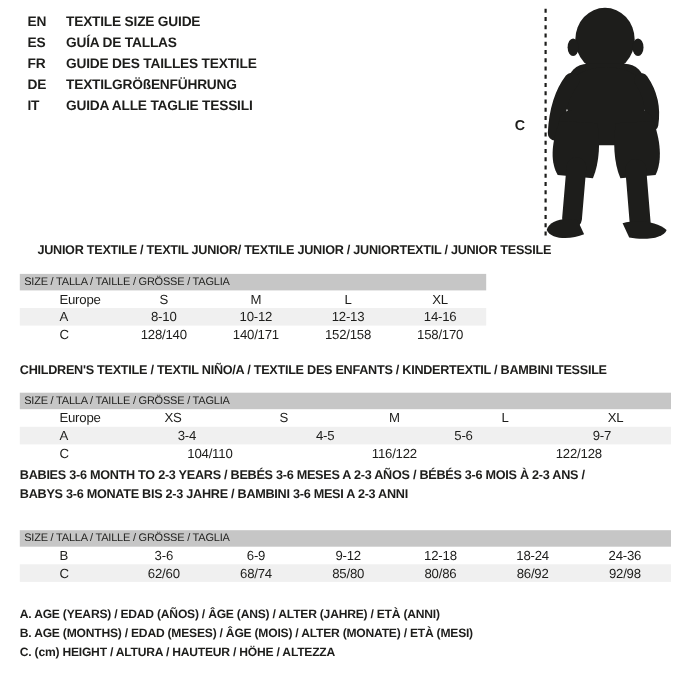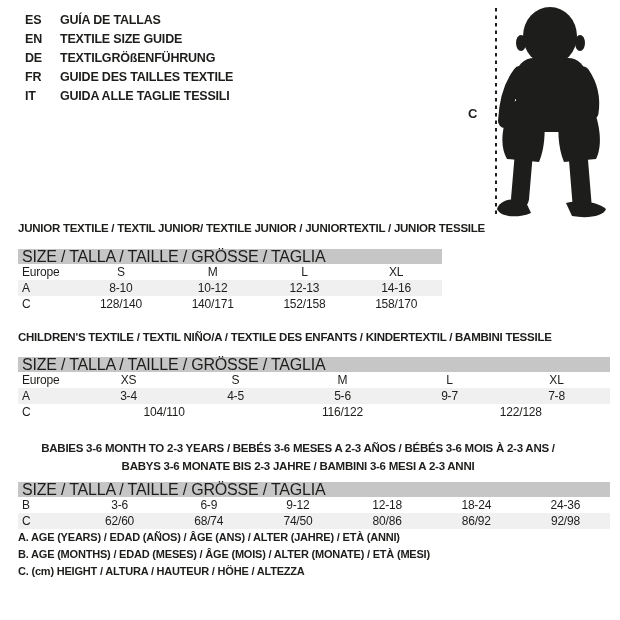--- a/index.html
+++ b/index.html
@@ -34,52 +34,52 @@
   .tbl-title{
     position:absolute;left:18px;
     font-size:11.5px;font-weight:700;letter-spacing:-0.25px;
     line-height:13px;white-space:nowrap;
   }
   .tbl-title.two-line{white-space:normal;line-height:17.5px;width:560px;}
   .size-table{position:absolute;left:18px;}
   .tbl-band{
     height:15px;line-height:15px;
     background:var(--band);
-    font-size:16px;letter-spacing:-0.2px;
+    font-size:10px;letter-spacing:-0.2px;
     padding-left:4px;
   }
   .trow{display:flex;height:16px;line-height:16px;font-size:12px;letter-spacing:-0.2px;}
   .trow.alt{background:var(--stripe);}
-  .trow .lbl{width:57px;padding-left:4px;}
+  .trow .lbl{width:57px;padding-left:4px;margin-left:32px;}
   .trow .cell{flex:1;text-align:center;}
   .w-junior{width:424px;}
   .w-full{width:592px;}
   
-  .footnotes{position:absolute;left:18px;top:529px;}
+  .footnotes{position:absolute;left:18px;top:551px;}
   .footnote{height:17px;line-height:17px;font-size:11px;font-weight:700;letter-spacing:-0.2px;white-space:nowrap;}
 </style>
 </head>
 <body>
 
 <div class="lang-block">
   <div class="lang-row">
+    <span class="lang-code">EN</span>
+    <span class="lang-label">TEXTILE SIZE GUIDE</span>
+  </div>
+  <div class="lang-row">
     <span class="lang-code">ES</span>
     <span class="lang-label">GUÍA DE TALLAS</span>
   </div>
   <div class="lang-row">
-    <span class="lang-code">EN</span>
-    <span class="lang-label">TEXTILE SIZE GUIDE</span>
+    <span class="lang-code">FR</span>
+    <span class="lang-label">GUIDE DES TAILLES TEXTILE</span>
   </div>
   <div class="lang-row">
     <span class="lang-code">DE</span>
     <span class="lang-label">TEXTILGRÖßENFÜHRUNG</span>
-  </div>
-  <div class="lang-row">
-    <span class="lang-code">FR</span>
-    <span class="lang-label">GUIDE DES TAILLES TEXTILE</span>
   </div>
   <div class="lang-row">
     <span class="lang-code">IT</span>
     <span class="lang-label">GUIDA ALLE TAGLIE TESSILI</span>
   </div>
 </div>
 
 <div class="figure">
   <span class="height-label">C</span>
   <svg width="160" height="222" viewBox="460 0 160 222" xmlns="http://www.w3.org/2000/svg">
@@ -103,21 +103,21 @@
 
       <path d="M524,152 L520,199" fill="none" stroke="#1d1d1b" stroke-width="18" stroke-linecap="round"></path>
       <path d="M578,154 L582,203" fill="none" stroke="#1d1d1b" stroke-width="19" stroke-linecap="round"></path>
 
       <path d="M497,209 C499,201 511,197 525,200 L531,213 C519,218 501,218 497,209 Z"></path>
       <path d="M566,203 C580,199 598,202 606,209 C604,216 588,219 572,216 Z"></path>
     </g>
   </svg>
 </div>
 
-<div class="tbl-title" style="top:222px;">JUNIOR TEXTILE / TEXTIL JUNIOR/ TEXTILE JUNIOR / JUNIORTEXTIL / JUNIOR TESSILE</div>
+<div class="tbl-title" style="top:222px;margin-left:16px;">JUNIOR TEXTILE / TEXTIL JUNIOR/ TEXTILE JUNIOR / JUNIORTEXTIL / JUNIOR TESSILE</div>
 <div class="size-table w-junior" style="top:249px;">
   <div class="tbl-band">SIZE / TALLA / TAILLE / GRÖSSE / TAGLIA</div>
   <div class="trow">
     <span class="lbl">Europe</span>
     <span class="cell">S</span>
     <span class="cell">M</span>
     <span class="cell">L</span>
     <span class="cell">XL</span>
   </div>
   <div class="trow alt">
@@ -146,50 +146,49 @@
     <span class="cell">M</span>
     <span class="cell">L</span>
     <span class="cell">XL</span>
   </div>
   <div class="trow alt">
     <span class="lbl">A</span>
     <span class="cell">3-4</span>
     <span class="cell">4-5</span>
     <span class="cell">5-6</span>
     <span class="cell">9-7</span>
-    <span class="cell">7-8</span>
   </div>
   <div class="trow">
     <span class="lbl">C</span>
     <span class="cell">104/110</span>
     <span class="cell">116/122</span>
     <span class="cell">122/128</span>
   </div>
 </div>
 
-<div class="tbl-title two-line" style="top:440px;text-align:center;">
+<div class="tbl-title two-line" style="top:424px;">
   <div>BABIES 3-6 MONTH TO 2-3 YEARS / BEBÉS 3-6 MESES A 2-3 AÑOS / BÉBÉS 3-6 MOIS À 2-3 ANS /</div>
   <div>BABYS 3-6 MONATE BIS 2-3 JAHRE / BAMBINI 3-6 MESI A 2-3 ANNI</div>
 </div>
 <div class="size-table w-full" style="top:482px;">
   <div class="tbl-band">SIZE / TALLA / TAILLE / GRÖSSE / TAGLIA</div>
   <div class="trow">
     <span class="lbl">B</span>
     <span class="cell">3-6</span>
     <span class="cell">6-9</span>
     <span class="cell">9-12</span>
     <span class="cell">12-18</span>
     <span class="cell">18-24</span>
     <span class="cell">24-36</span>
   </div>
   <div class="trow alt">
     <span class="lbl">C</span>
     <span class="cell">62/60</span>
     <span class="cell">68/74</span>
-    <span class="cell">74/50</span>
+    <span class="cell">85/80</span>
     <span class="cell">80/86</span>
     <span class="cell">86/92</span>
     <span class="cell">92/98</span>
   </div>
 </div>
 
 <div class="footnotes">
   <div class="footnote">A. AGE (YEARS) / EDAD (AÑOS) / ÂGE (ANS) / ALTER (JAHRE) / ETÀ (ANNI)</div>
   <div class="footnote">B. AGE (MONTHS) / EDAD (MESES) / ÂGE (MOIS) / ALTER (MONATE) / ETÀ (MESI)</div>
   <div class="footnote">C. (cm) HEIGHT / ALTURA / HAUTEUR / HÖHE / ALTEZZA</div>

